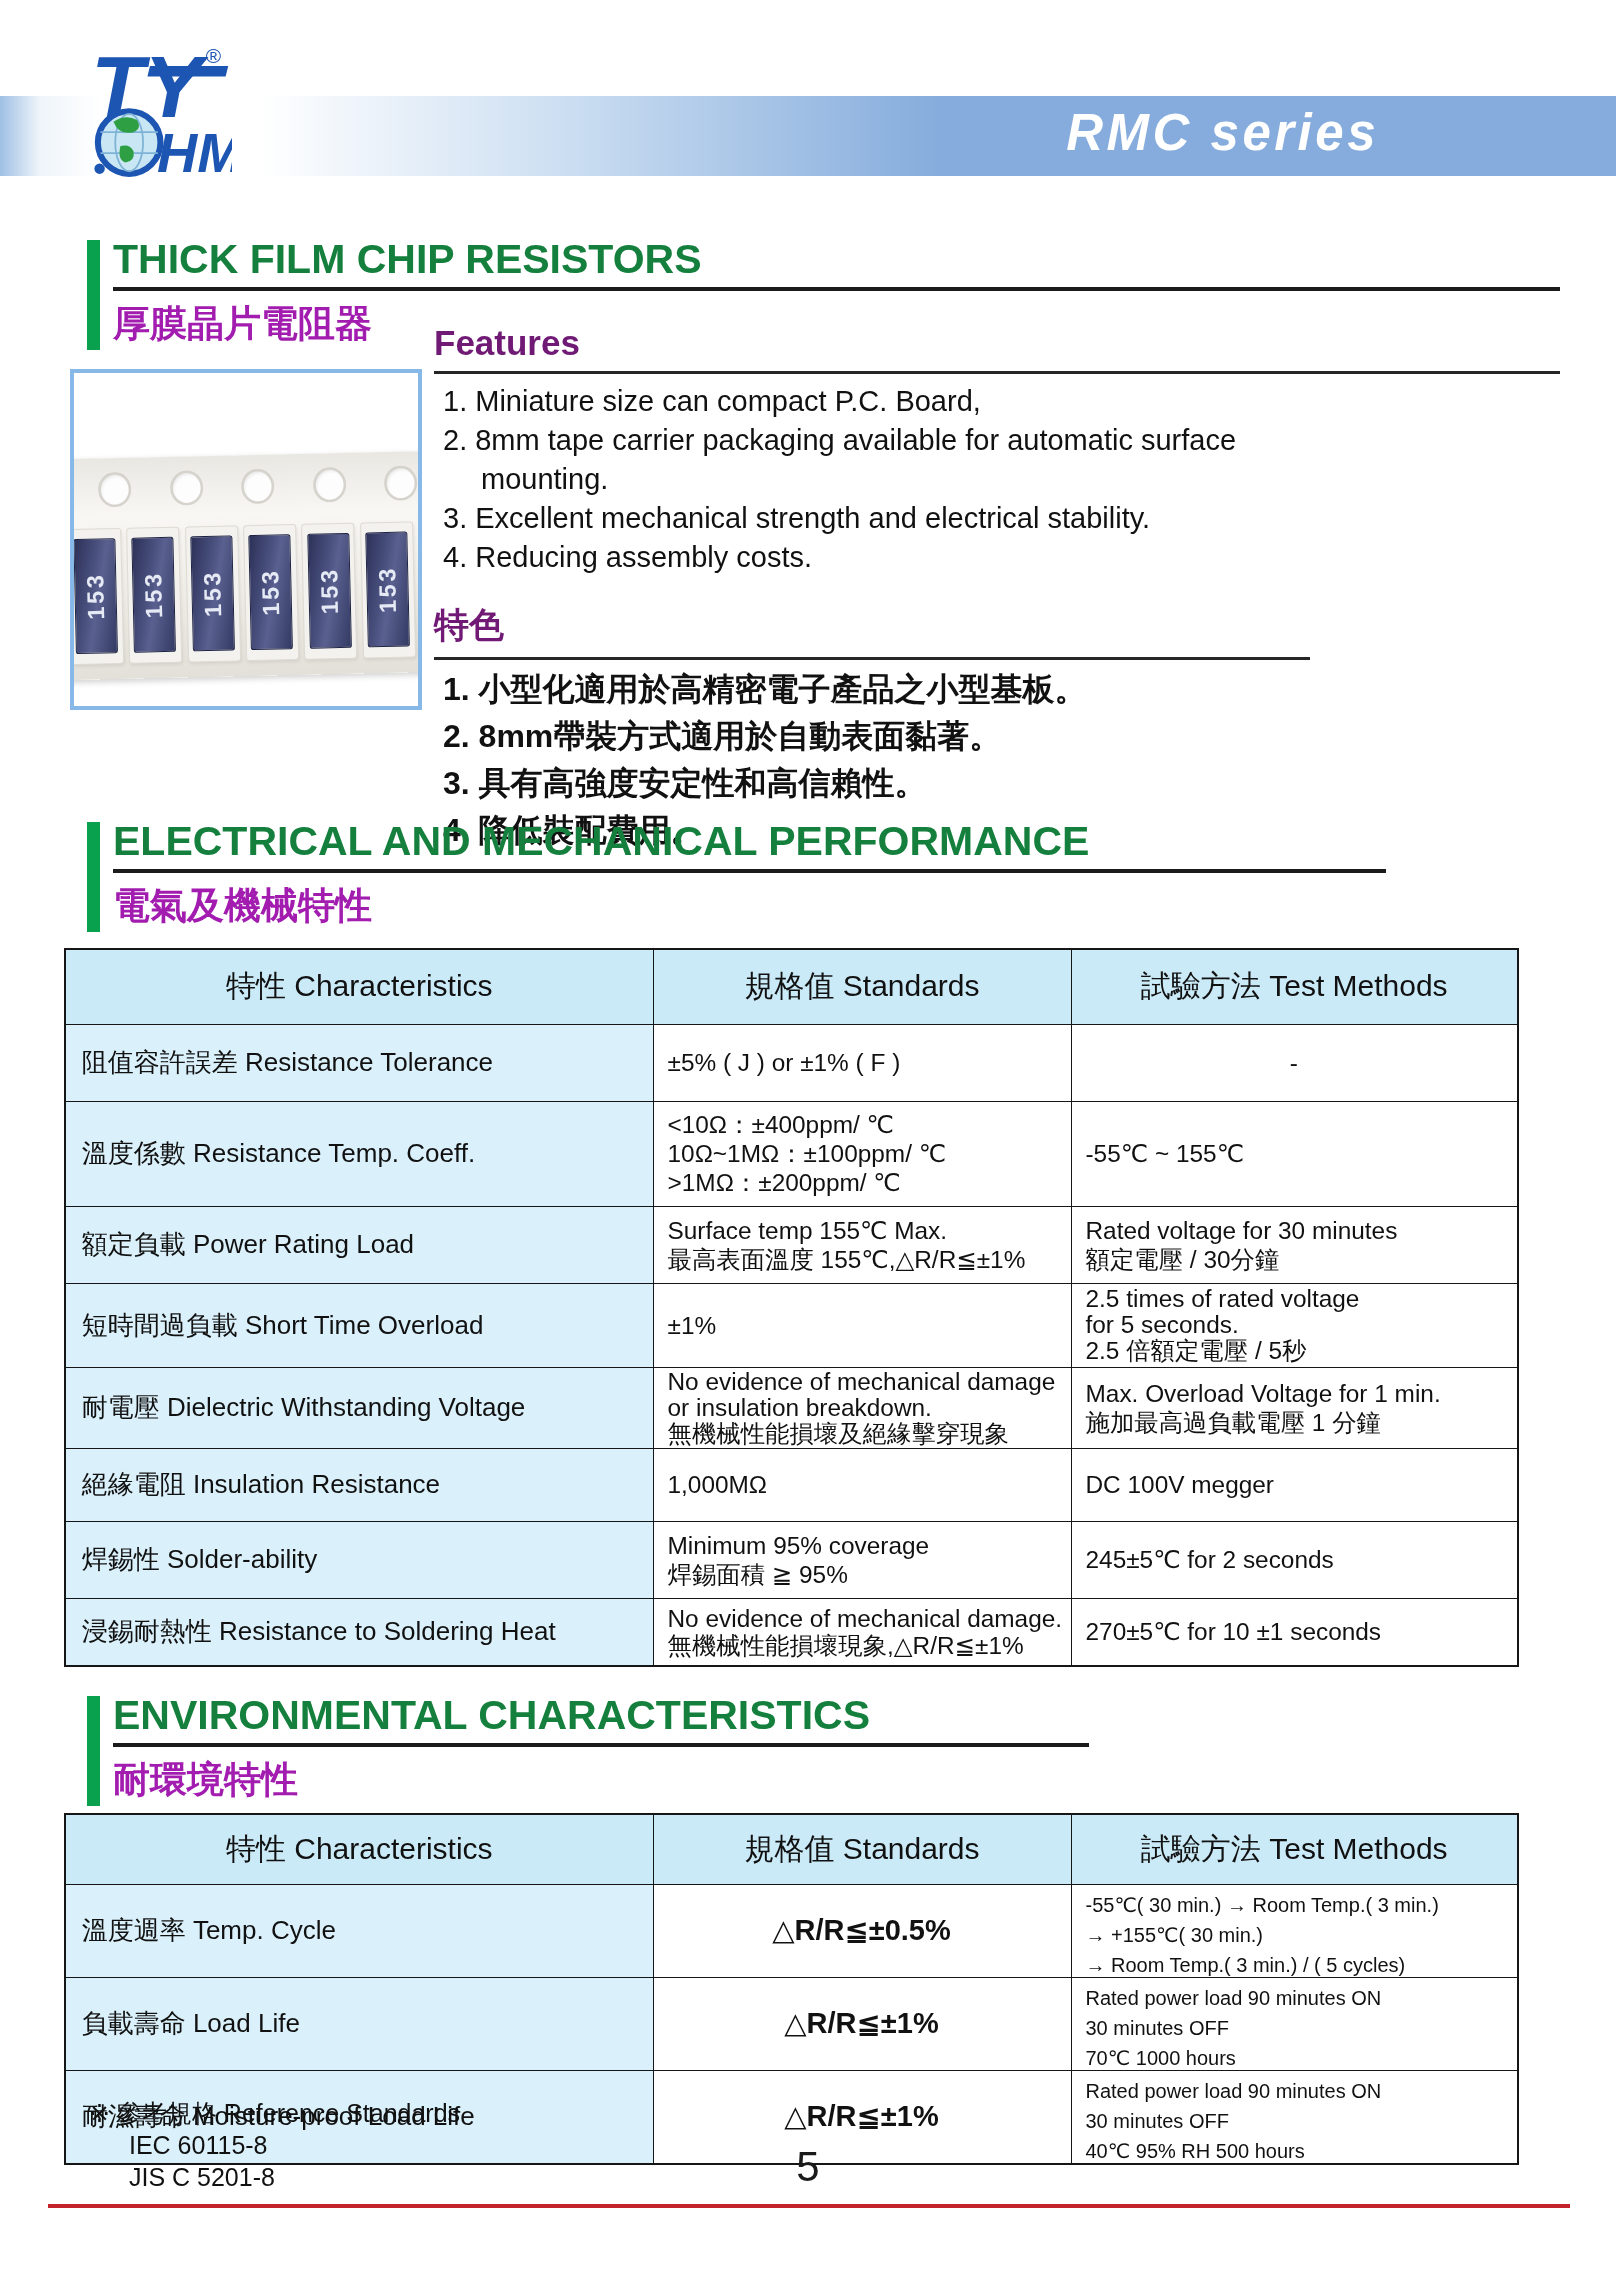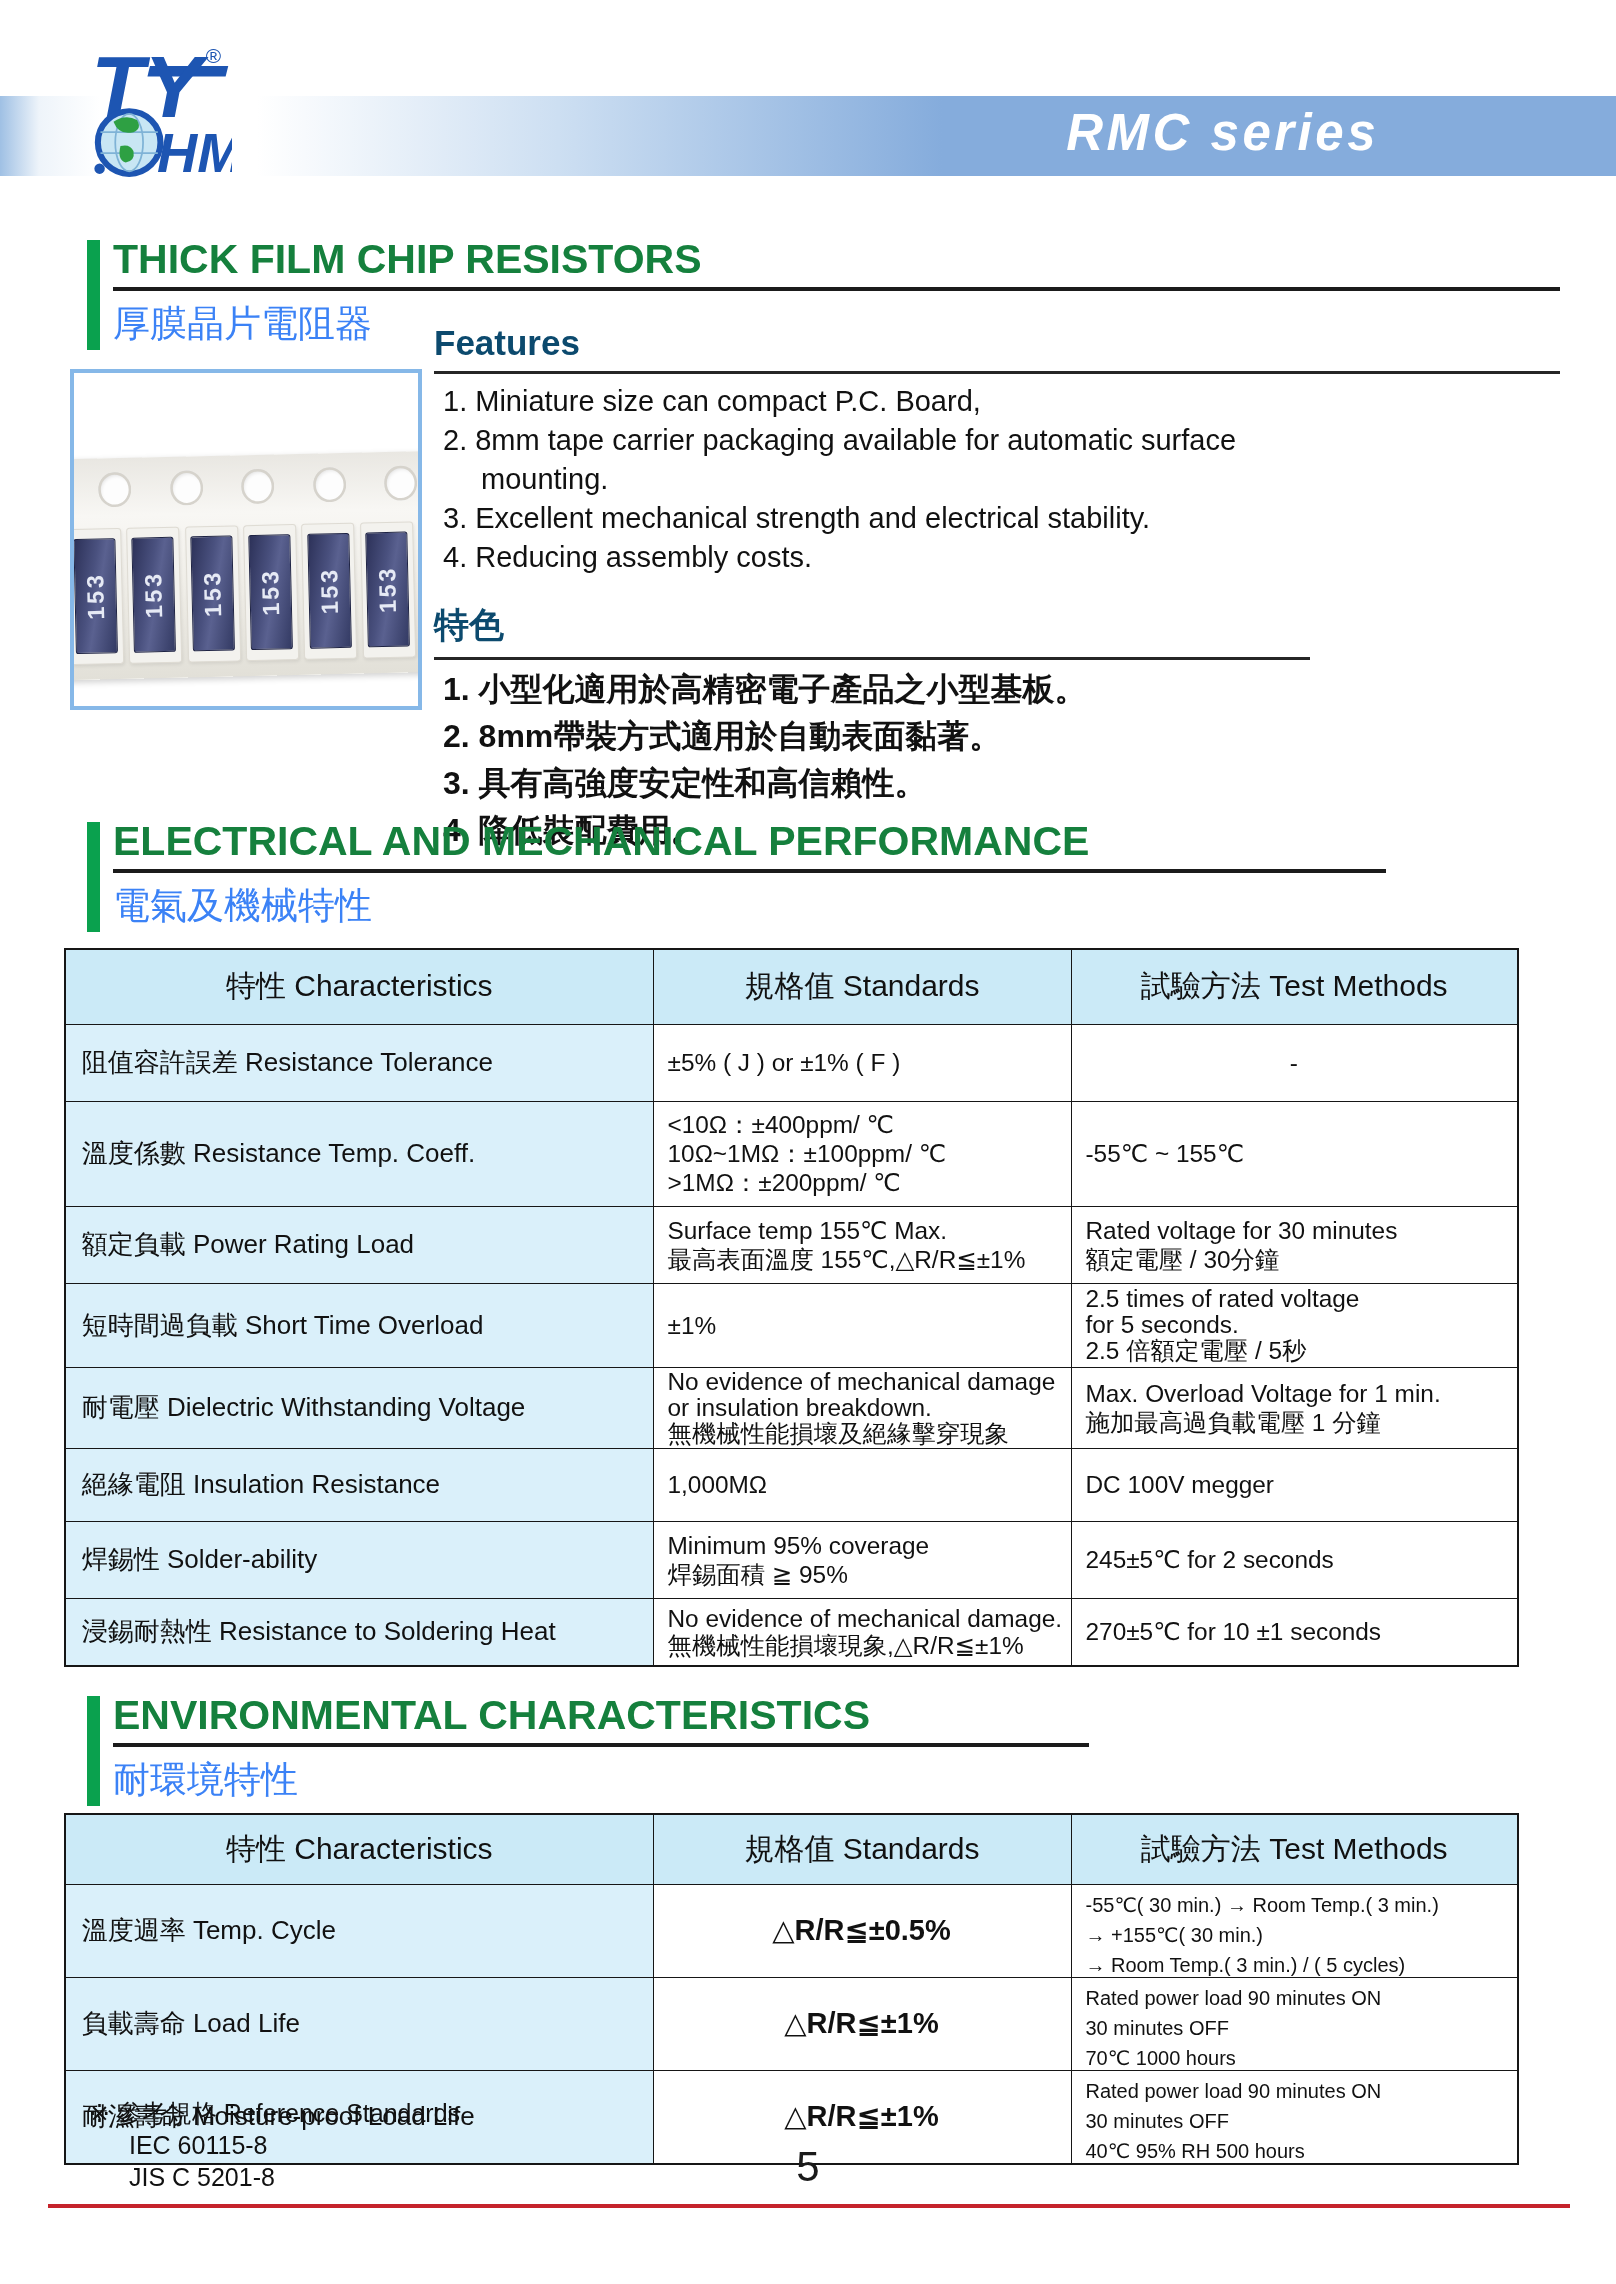--- a/index.html
+++ b/index.html
@@ -14,25 +14,25 @@
           font-style:italic;letter-spacing:3.5px;white-space:nowrap;}
 
   
   .logo{position:absolute;left:75px;top:40px;width:157px;height:153px;}
 
   
   .sechead{position:absolute;left:87px;padding-left:26px;}
   .gbar{position:absolute;left:0;top:2.6px;bottom:-1.7px;width:13px;background:#0aa14e;}
   .stitle{font-size:41px;font-weight:bold;color:#15803d;line-height:1.12;white-space:nowrap;}
   .srule{height:3.5px;background:#1b1b1b;margin-top:4.4px;}
-  .ssub{font-size:37px;font-weight:normal;color:#3b82f6;margin-top:7.8px;white-space:nowrap;}
+  .ssub{font-size:37px;font-weight:bold;color:#a21caf;margin-top:7.8px;white-space:nowrap;}
 
   
   .fhead{position:absolute;left:434px;}
-  .ftitle{font-size:35px;font-weight:bold;color:#0c4a6e;}
+  .ftitle{font-size:35px;font-weight:bold;color:#701a75;}
   .frule{height:3.5px;background:#262626;margin-top:7.8px;}
   .flist{position:absolute;left:443px;top:382px;width:880px;font-size:29px;line-height:39px;}
   .flist .item{padding-left:38px;text-indent:-38px;}
   .zlist{position:absolute;left:443px;top:666px;width:1081px;font-size:32px;line-height:47px;font-weight:bold;}
 
   
   .photo{position:absolute;left:70px;top:369px;width:344px;height:333px;border:4.4px solid #86b8e8;
          background:#fff;overflow:hidden;}
   .tape{position:absolute;left:-14px;top:82px;width:387px;height:221px;transform:rotate(-1.3deg);
         background:linear-gradient(180deg,#e9e7e2 0%,#f8f7f4 26%,#f1efe9 58%,#e2e0d8 100%);

